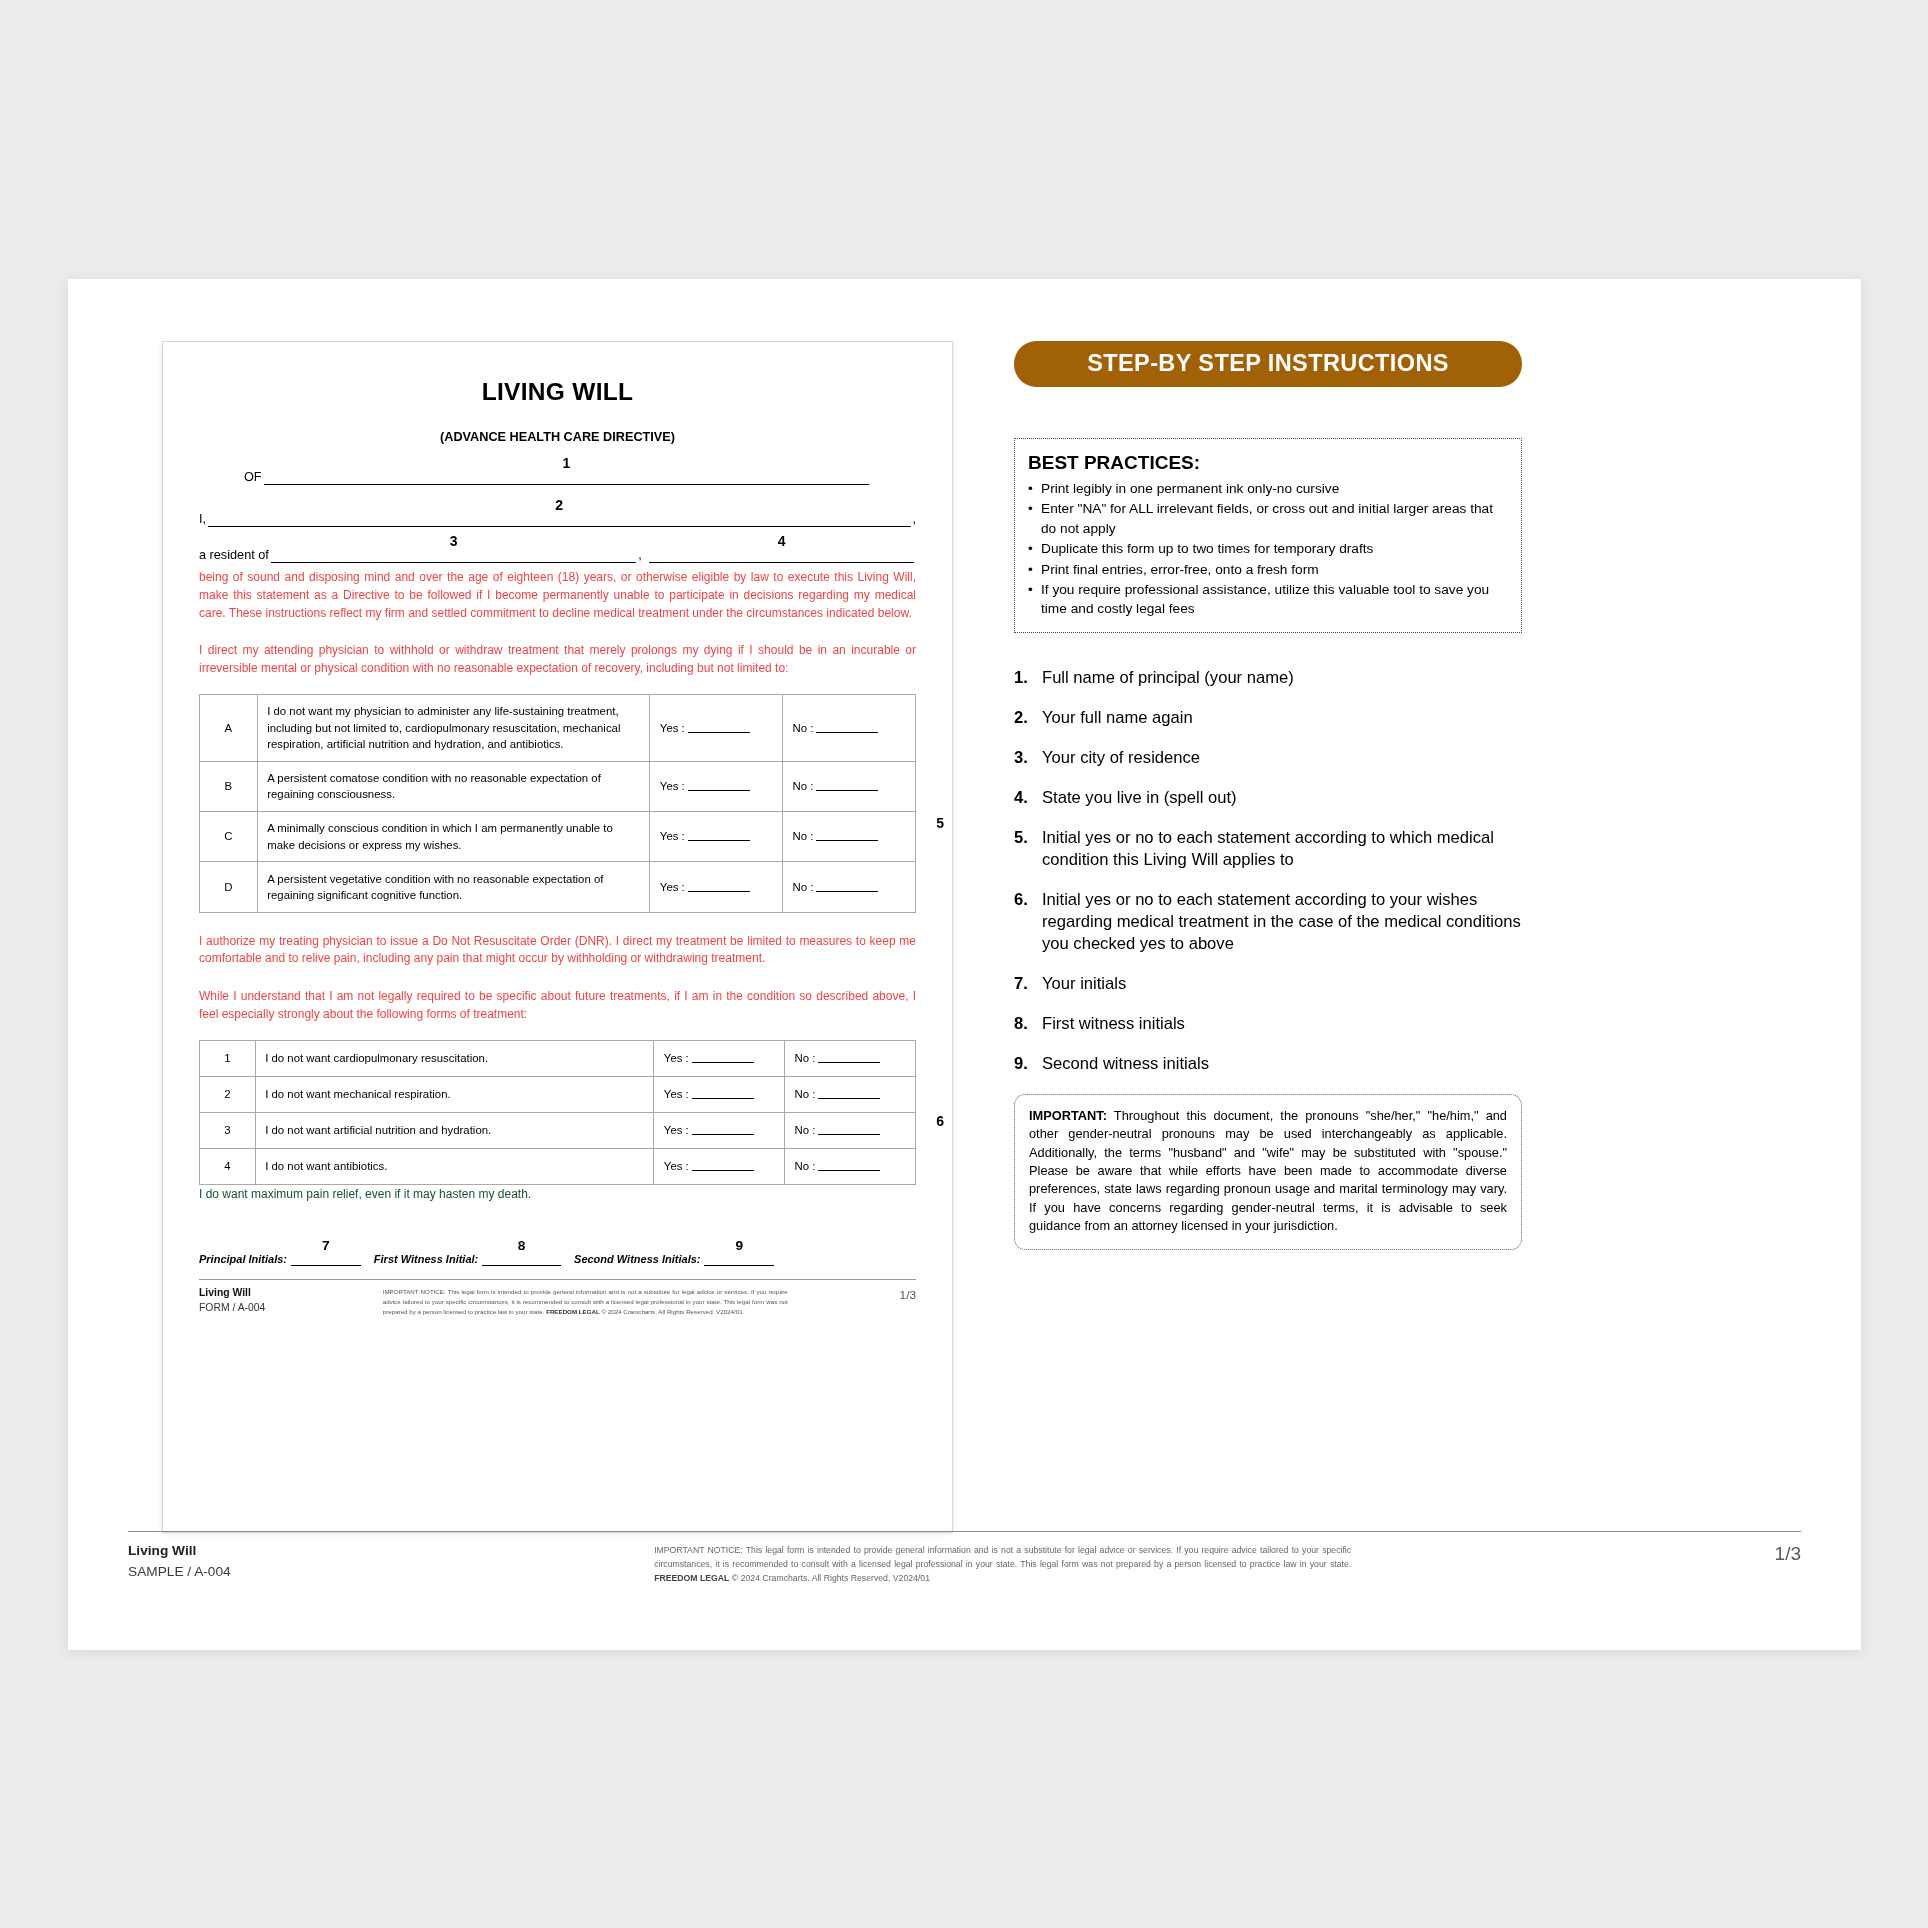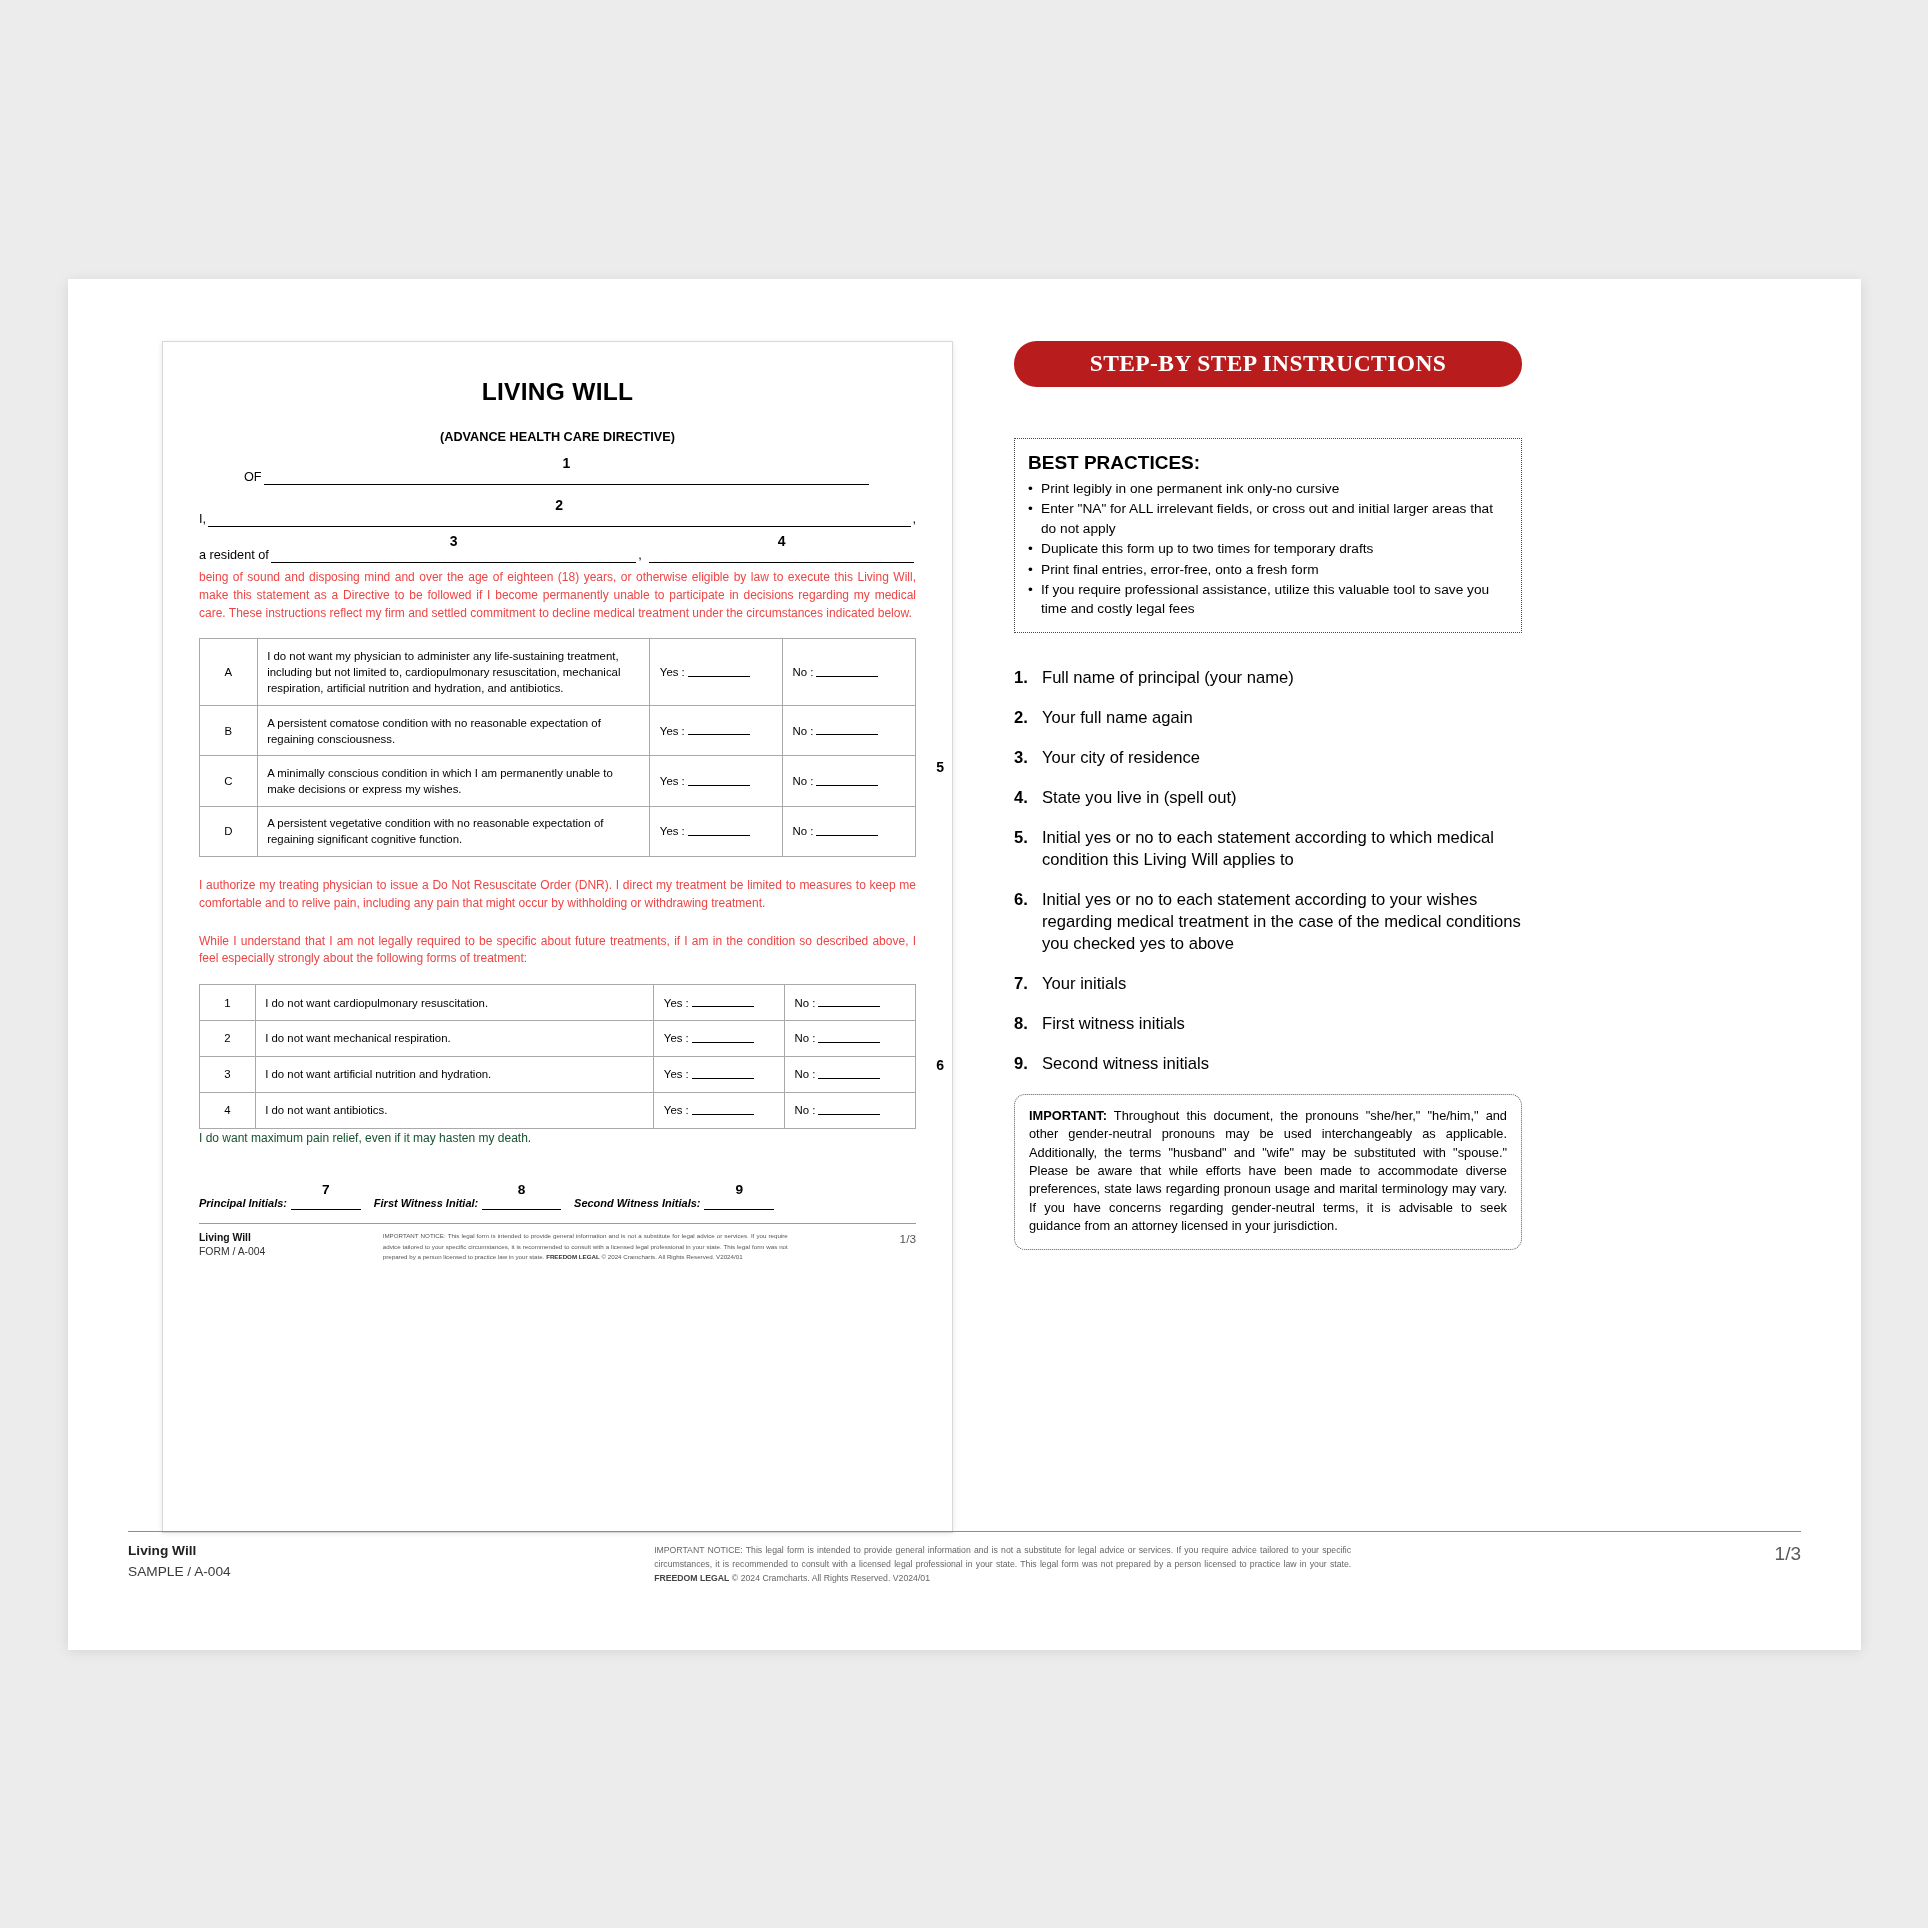--- a/index.html
+++ b/index.html
@@ -180,25 +180,25 @@
   .if-mid b{font-weight:bold;color:#333;}
   .if-right{font-size:11.8px;color:#555;margin-left:19px;padding-top:1.9px;}
 
   
   .instr{
     position:absolute;
     left:946px; top:62px;
     width:508px;
   }
   .instr-banner{
-    background:#b91c1c;
+    background:#a16207;
     color:#fff;
     border-radius:22.6px;
     text-align:center;
-    font-family:Liberation Serif, serif;
+    font-family:Liberation Sans, sans-serif;
     font-weight:bold;
     font-size:23.5px;
     letter-spacing:0.4px;
     padding:8.5px 9.4px 10.4px 9.4px;
   }
   .best{
     margin-top:51px;
     border:1.5px dotted #4a4a4a;
     padding:11.3px 13px 13px 13px;
     font-size:13.7px;
@@ -313,20 +313,21 @@
         <span class="fl-num">3</span>
       </span>
       <span class="fl-comma">,</span>
       <span class="fl-line thin" style="flex:1 1 42%;margin-left:7.5px;">
         <span class="fl-num">4</span>
       </span>
     </div>
 
     <div class="body-p tight" style="margin-top:6.6px;">being of sound and disposing mind and over the age of eighteen (18) years, or otherwise eligible by law to execute this Living Will, make this statement as a Directive to be followed if I become permanently unable to participate in decisions regarding my medical care. These instructions reflect my firm and settled commitment to decline medical treatment under the circumstances indicated below.</div>
 
+    <div class="body-p gap-p">I direct my attending physician to withhold or withdraw treatment that merely prolongs my dying if I should be in an incurable or irreversible mental or physical condition with no reasonable expectation of recovery, including but not limited to:</div>
 
     <div class="tbl-wrap">
       <table class="f-tbl">
         <tbody>
           <tr>
             <td class="c-key">A</td>
             <td class="c-txt">I do not want my physician to administer any life-sustaining treatment, including but not limited to, cardiopulmonary resuscitation, mechanical respiration, artificial nutrition and hydration, and antibiotics.</td>
             <td class="c-yn"><span class="yn"><span>Yes :</span><span class="blank"></span></span></td>
             <td class="c-yn"><span class="yn"><span>No :</span><span class="blank"></span></span></td>
           </tr>

